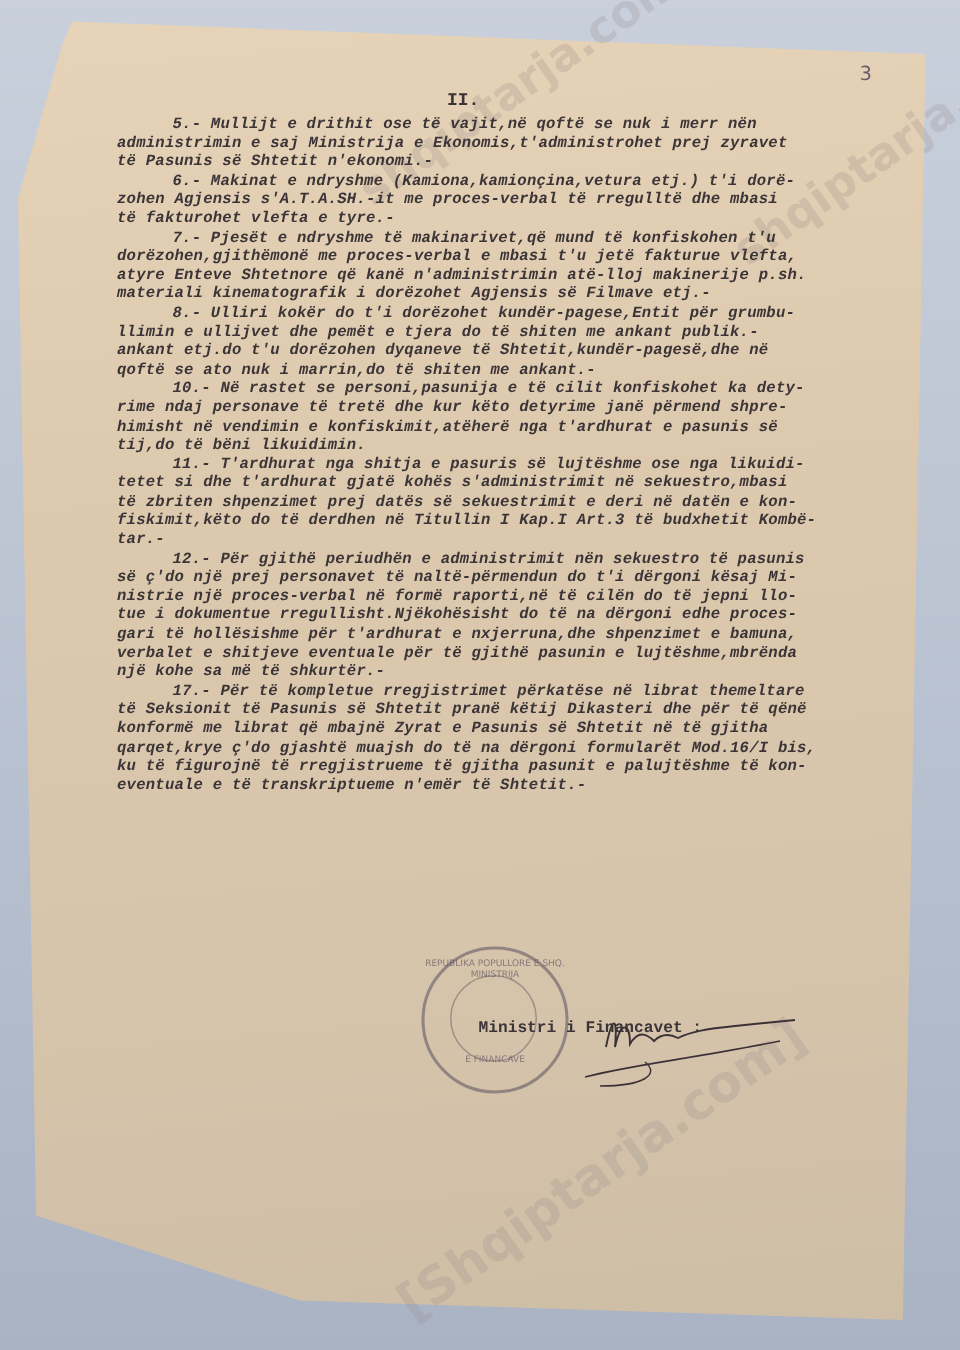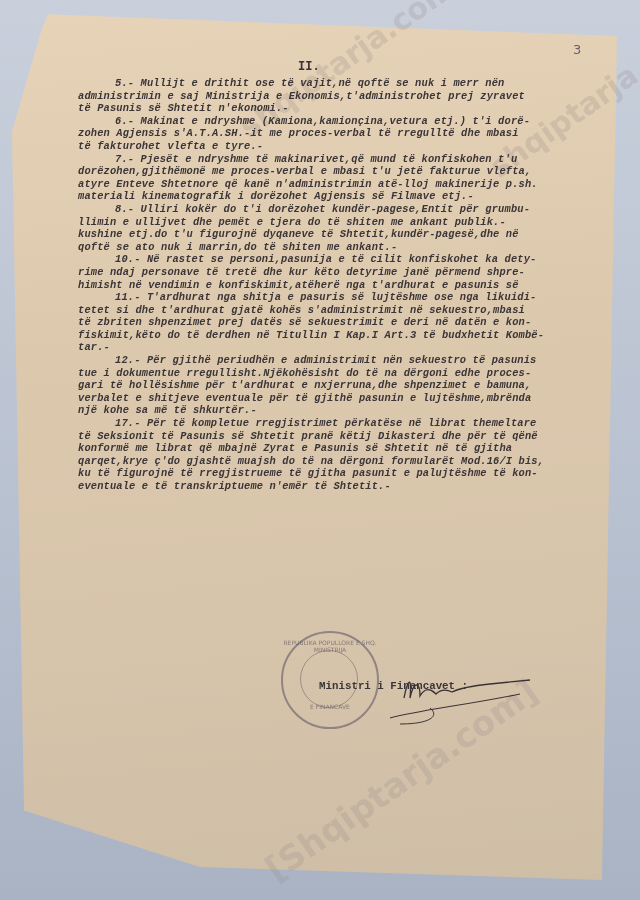--- a/index.html
+++ b/index.html
@@ -79,37 +79,40 @@
       <span class="line indent">7.- Pjesët e ndryshme të makinarivet,që mund të konfiskohen t'u</span>
       <span class="line">dorëzohen,gjithëmonë me proces-verbal e mbasi t'u jetë fakturue vlefta,</span>
       <span class="line">atyre Enteve Shtetnore që kanë n'administrimin atë-lloj makinerije p.sh.</span>
       <span class="line">materiali kinematografik i dorëzohet Agjensis së Filmave etj.-</span>
     </div>
     <div>
       <span class="line indent">8.- Ulliri kokër do t'i dorëzohet kundër-pagese,Entit për grumbu-</span>
       <span class="line">llimin e ullijvet dhe pemët e tjera do të shiten me ankant publik.-</span>
     </div>
     <div>
-      <span class="line">kushine etj.do t'u figurojnë dyqaneve të Shtetit,kundër-pagesë,dhe në</span>
+      <span class="line">ankant etj.do t'u dorëzohen dyqaneve të Shtetit,kundër-pagesë,dhe në</span>
       <span class="line">qoftë se ato nuk i marrin,do të shiten me ankant.-</span>
     </div>
     <div>
       <span class="line indent">10.- Në rastet se personi,pasunija e të cilit konfiskohet ka dety-</span>
       <span class="line">rime ndaj personave të tretë dhe kur këto detyrime janë përmend shpre-</span>
       <span class="line">himisht në vendimin e konfiskimit,atëherë nga t'ardhurat e pasunis së</span>
+      <span class="line">tij,do të bëni likuidimin.</span>
     </div>
     <div>
       <span class="line indent">11.- T'ardhurat nga shitja e pasuris së lujtëshme ose nga likuidi-</span>
       <span class="line">tetet si dhe t'ardhurat gjatë kohës s'administrimit në sekuestro,mbasi</span>
       <span class="line">të zbriten shpenzimet prej datës së sekuestrimit e deri në datën e kon-</span>
       <span class="line">fiskimit,këto do të derdhen në Titullin I Kap.I Art.3 të budxhetit Kombë-</span>
       <span class="line">tar.-</span>
     </div>
     <div>
       <span class="line indent">12.- Për gjithë periudhën e administrimit nën sekuestro të pasunis</span>
+      <span class="line">së ç'do një prej personavet të naltë-përmendun do t'i dërgoni kësaj Mi-</span>
+      <span class="line">nistrie një proces-verbal në formë raporti,në të cilën do të jepni llo-</span>
       <span class="line">tue i dokumentue rregullisht.Njëkohësisht do të na dërgoni edhe proces-</span>
       <span class="line">gari të hollësishme për t'ardhurat e nxjerruna,dhe shpenzimet e bamuna,</span>
       <span class="line">verbalet e shitjeve eventuale për të gjithë pasunin e lujtëshme,mbrënda</span>
       <span class="line">një kohe sa më të shkurtër.-</span>
     </div>
     <div>
       <span class="line indent">17.- Për të kompletue rregjistrimet përkatëse në librat themeltare</span>
       <span class="line">të Seksionit të Pasunis së Shtetit pranë këtij Dikasteri dhe për të qënë</span>
       <span class="line">konformë me librat që mbajnë Zyrat e Pasunis së Shtetit në të gjitha</span>
       <span class="line">qarqet,krye ç'do gjashtë muajsh do të na dërgoni formularët Mod.16/I bis,</span>

